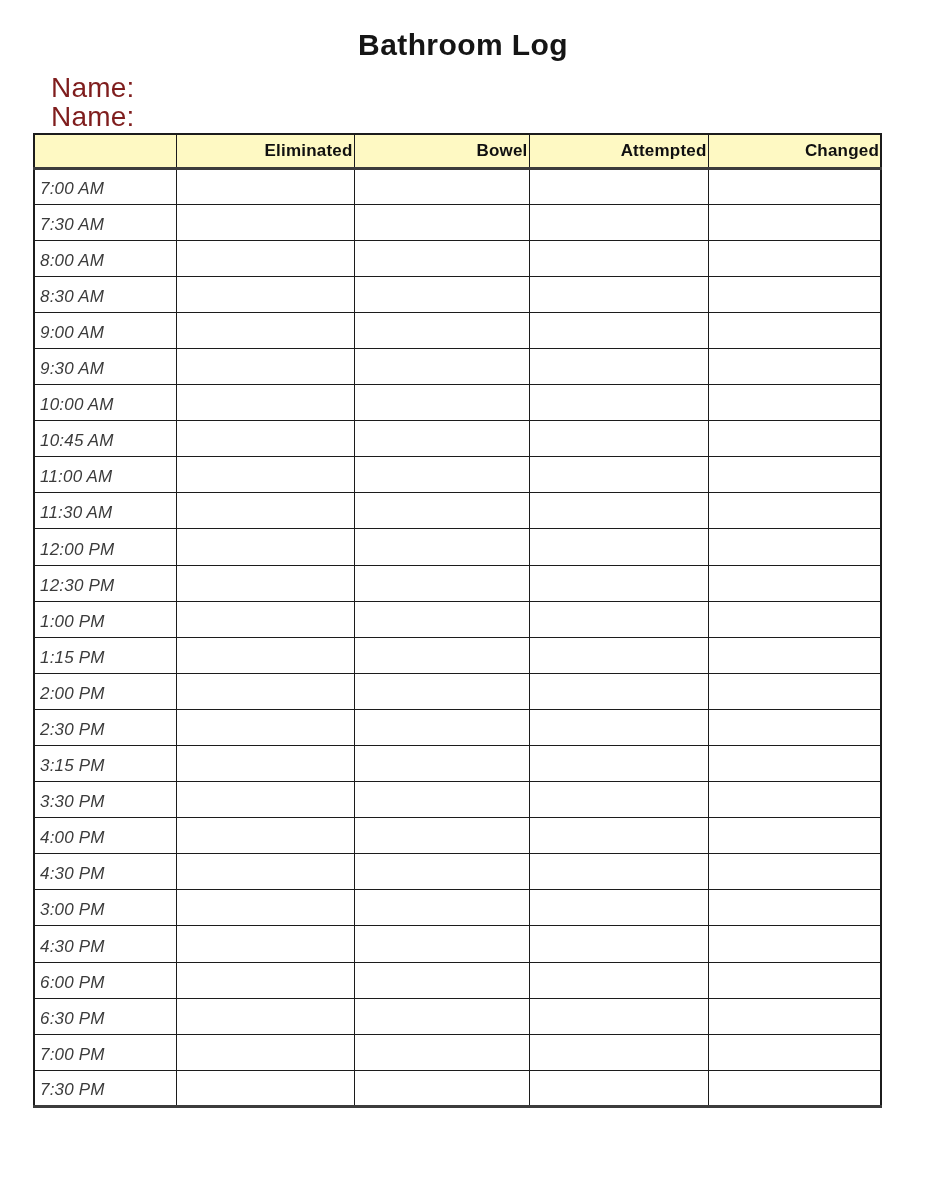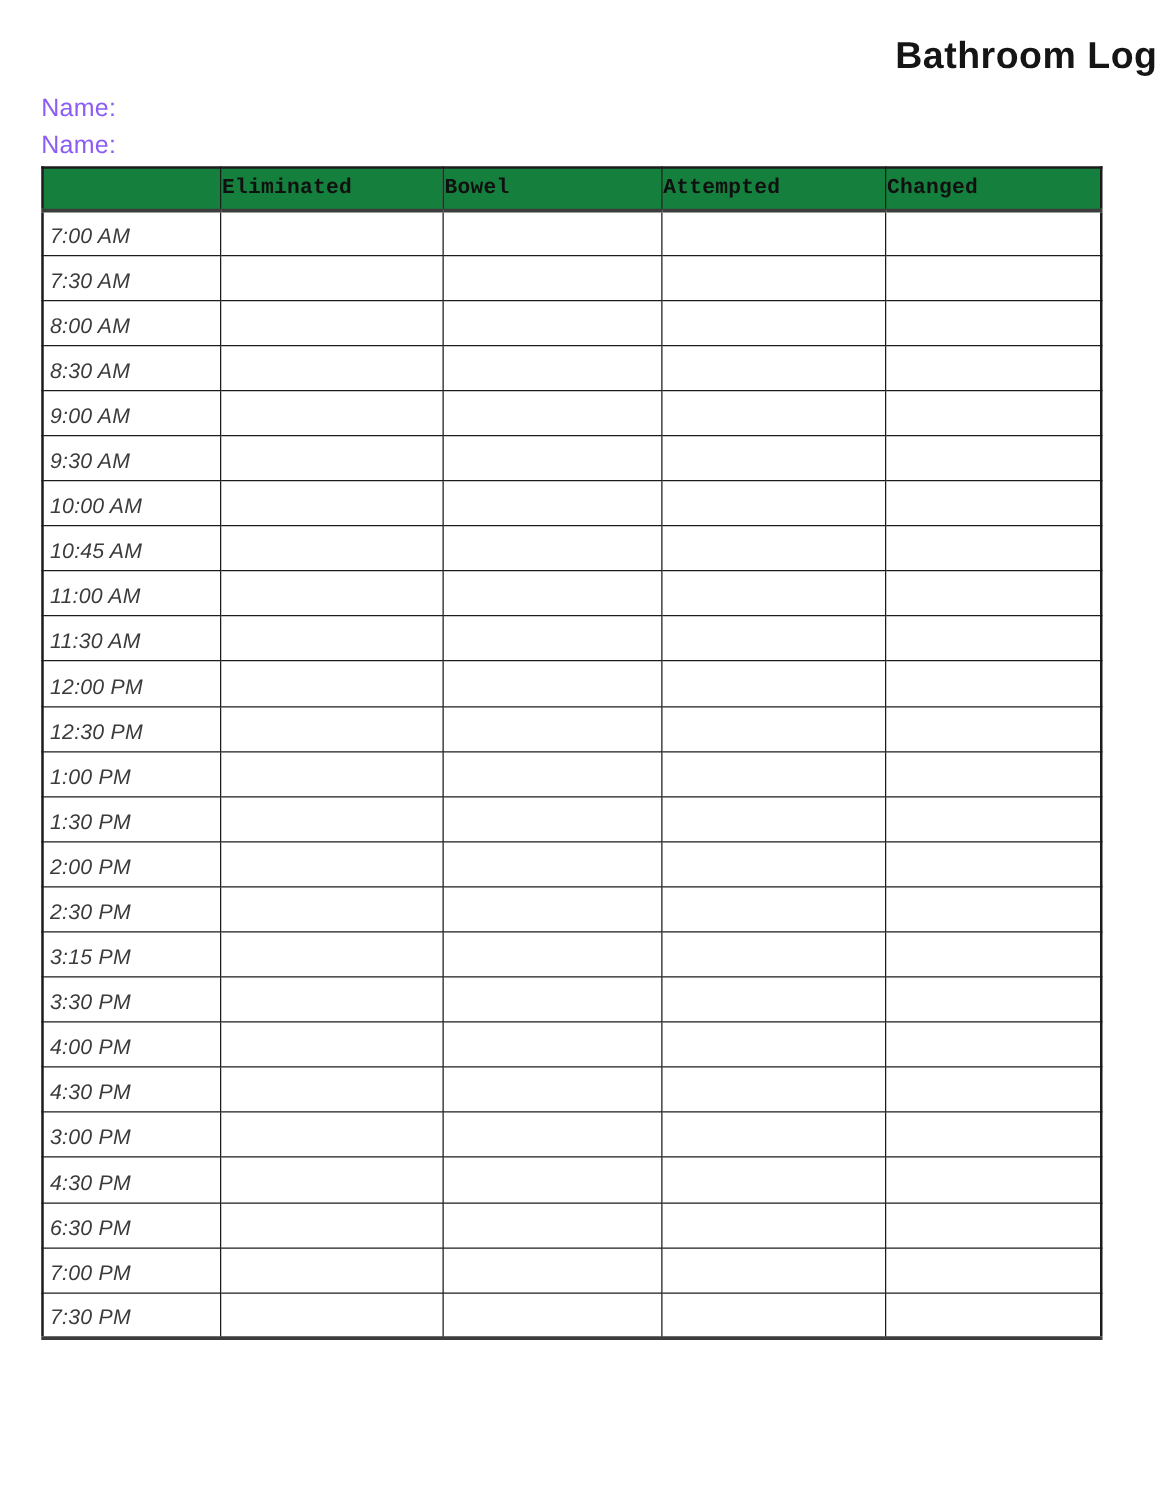--- a/index.html
+++ b/index.html
@@ -12,59 +12,59 @@
   .page {
     position: relative;
     width: 926px;
     height: 1198px;
     background: #ffffff;
     overflow: hidden;
   }
   .title {
     margin: 0;
     padding-top: 26px;
-    text-align: right;
+    text-align: center;
     font-size: 30px;
     line-height: 38px;
     font-weight: 700;
     letter-spacing: 0.4px;
     color: #151515;
   }
   .meta {
     margin: 9px 0 2px 33px;
   }
   .field-row {
-    font-size: 20px;
+    font-size: 28px;
     line-height: 29px;
-    color: #8b5cf6;
+    color: #7f1d1d;
     letter-spacing: 0.2px;
+    margin-left: 18px;
   }
   .field-value {
     margin-left: 8px;
   }
   table.log-table {
     border-collapse: collapse;
     table-layout: fixed;
     margin-left: 33px;
     width: 847px;
     border: 2px solid #1c1c1c;
     border-bottom: 3px solid #3c3c3c;
   }
   .log-table th {
-    background: #15803d;
+    background: #fef9c3;
     height: 34px;
     font-size: 17px;
     font-weight: 700;
     color: #101010;
-    text-align: left;
+    text-align: right;
     vertical-align: middle;
     border: 1.5px solid #1c1c1c;
     border-bottom: 3px solid #3c3c3c;
     letter-spacing: 0.2px;
-    font-family: Liberation Mono, monospace;
   }
   .log-table td {
     border: 1.5px solid #1c1c1c;
     height: 36.1px;
     padding: 0;
   }
   .log-table td.time-cell {
     font-size: 17px;
     color: #3b3b3b;
     vertical-align: bottom;
@@ -196,21 +196,21 @@
           <td class="entry-cell"></td>
         </tr>
         <tr>
           <td class="time-cell">1:00 PM</td>
           <td class="entry-cell"></td>
           <td class="entry-cell"></td>
           <td class="entry-cell"></td>
           <td class="entry-cell"></td>
         </tr>
         <tr>
-          <td class="time-cell">1:30 PM</td>
+          <td class="time-cell">1:15 PM</td>
           <td class="entry-cell"></td>
           <td class="entry-cell"></td>
           <td class="entry-cell"></td>
           <td class="entry-cell"></td>
         </tr>
         <tr>
           <td class="time-cell">2:00 PM</td>
           <td class="entry-cell"></td>
           <td class="entry-cell"></td>
           <td class="entry-cell"></td>
@@ -253,20 +253,27 @@
         </tr>
         <tr>
           <td class="time-cell">3:00 PM</td>
           <td class="entry-cell"></td>
           <td class="entry-cell"></td>
           <td class="entry-cell"></td>
           <td class="entry-cell"></td>
         </tr>
         <tr>
           <td class="time-cell">4:30 PM</td>
+          <td class="entry-cell"></td>
+          <td class="entry-cell"></td>
+          <td class="entry-cell"></td>
+          <td class="entry-cell"></td>
+        </tr>
+        <tr>
+          <td class="time-cell">6:00 PM</td>
           <td class="entry-cell"></td>
           <td class="entry-cell"></td>
           <td class="entry-cell"></td>
           <td class="entry-cell"></td>
         </tr>
         <tr>
           <td class="time-cell">6:30 PM</td>
           <td class="entry-cell"></td>
           <td class="entry-cell"></td>
           <td class="entry-cell"></td>

